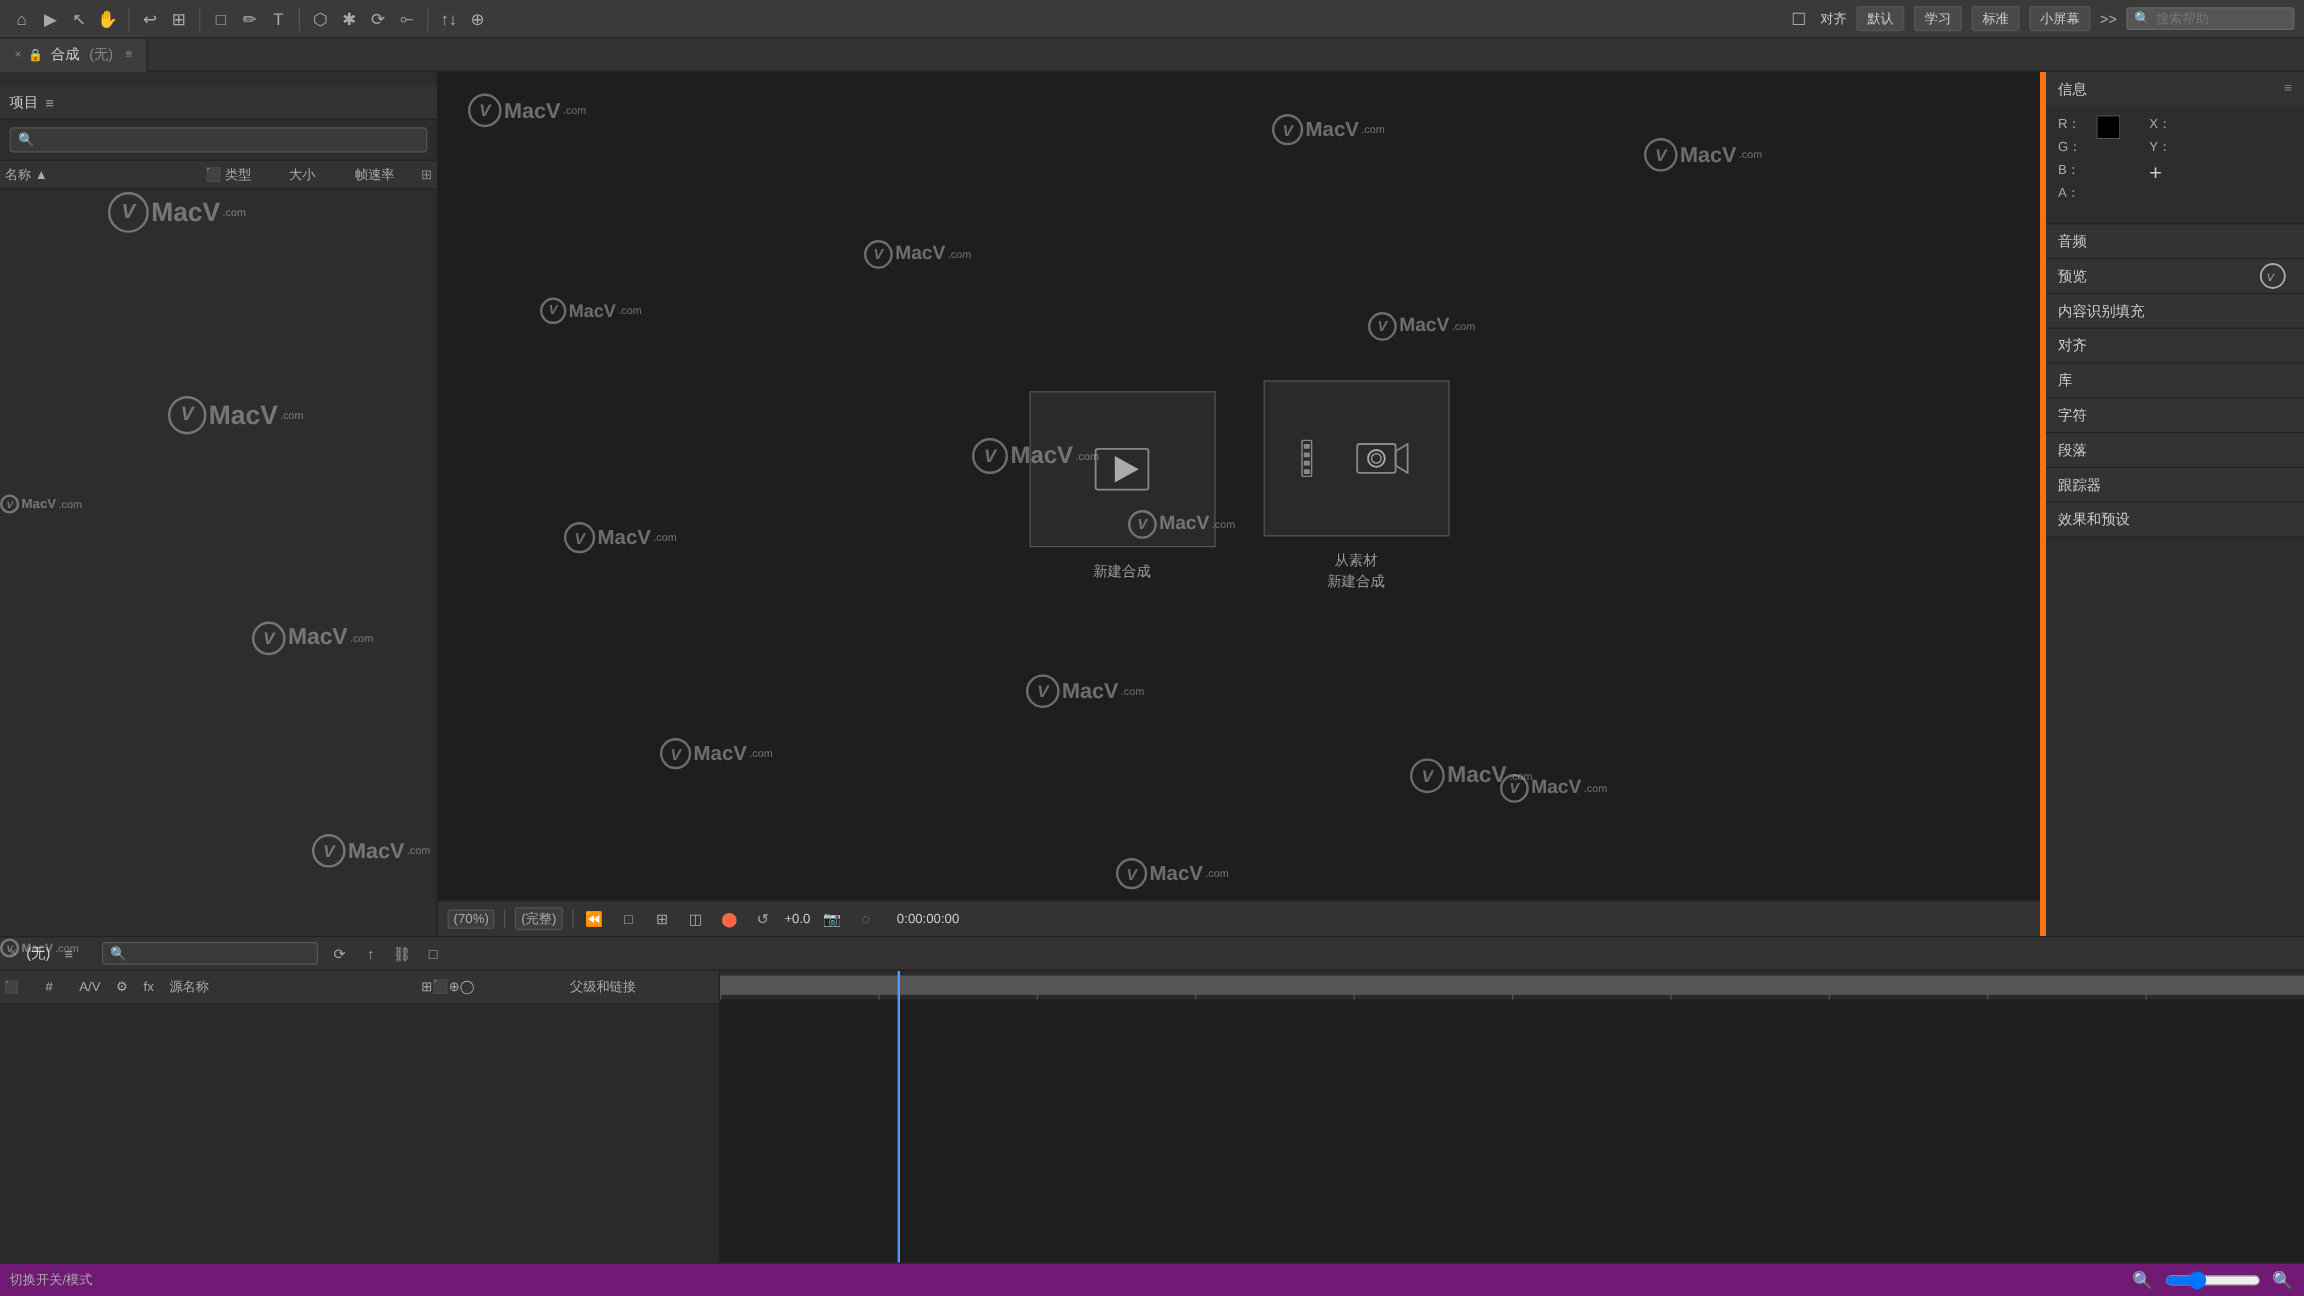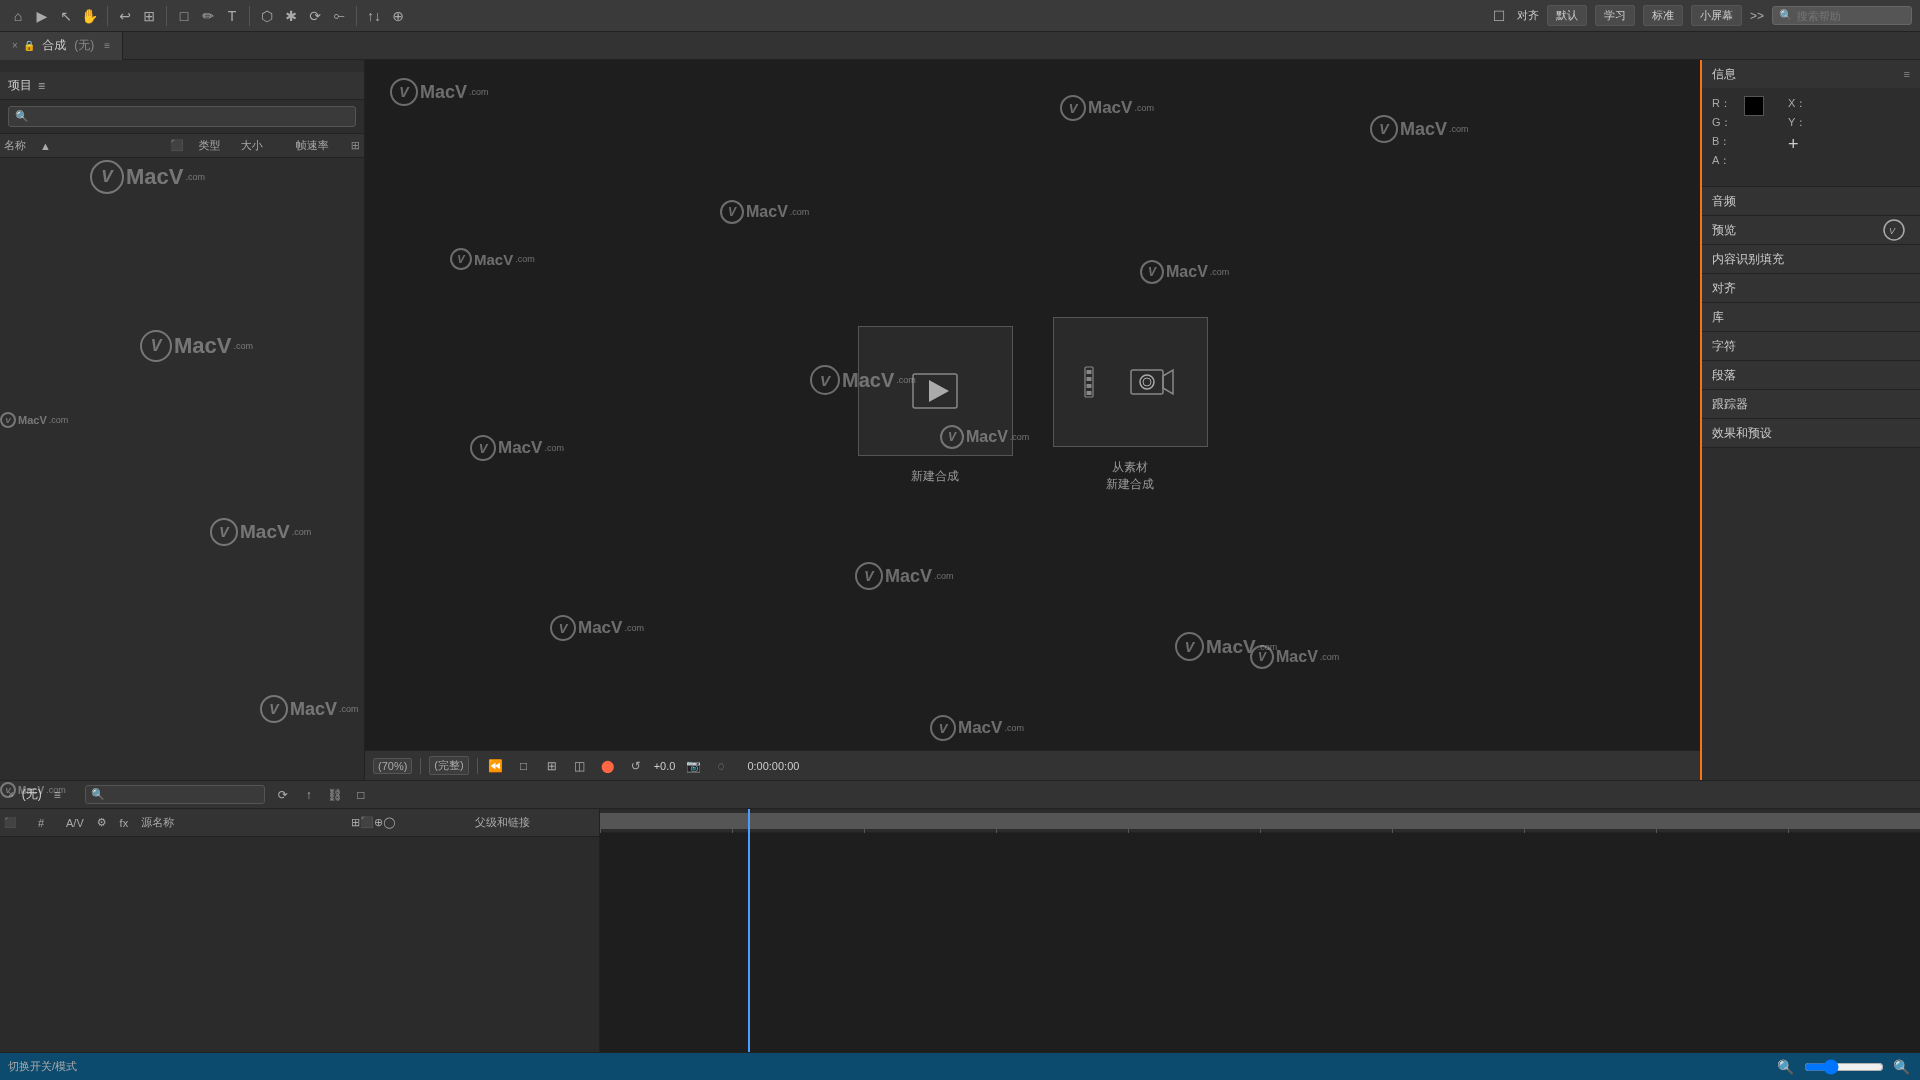--- a/index.html
+++ b/index.html
@@ -154,21 +154,21 @@
       height: 24px;
       background: #333;
       border-bottom: 1px solid #222;
       padding: 0 4px;
     }
     .col-header {
       font-size: 11px;
       color: #aaa;
       display: flex;
       align-items: center;
-      gap: 14px;
+      gap: 3px;
     }
     .col-name { flex: 1; }
     .col-type { width: 70px; }
     .col-size { width: 55px; }
     .col-fps  { width: 55px; }
     #left-panel-content {
       flex: 1;
       overflow: hidden;
     }
     #left-panel-footer {
@@ -271,21 +271,21 @@
       background: #555;
     }
 
     
     #right-panel {
       position: absolute;
       top: 60px; right: 0;
       width: 220px;
       bottom: 0;
       background: #2d2d2d;
-      border-left: 2px solid #f97316;
+      border-left: 5px solid #f97316;
       display: flex;
       flex-direction: column;
     }
     .right-panel-section {
       border-bottom: 1px solid #222;
     }
     .right-panel-header {
       height: 28px;
       background: #333;
       display: flex;
@@ -437,21 +437,21 @@
     #timeline-range-indicator {
       position: absolute;
       top: 0;
       left: 0;
       right: 0;
       height: 16px;
       background: #555;
     }
     #timeline-footer {
       height: 28px;
-      background: #0c4a6e;
+      background: #701a75;
       border-top: 1px solid #222;
       display: flex;
       align-items: center;
       padding: 0 8px;
       gap: 8px;
     }
     .tl-footer-label {
       font-size: 11px;
       color: #aaa;
     }

